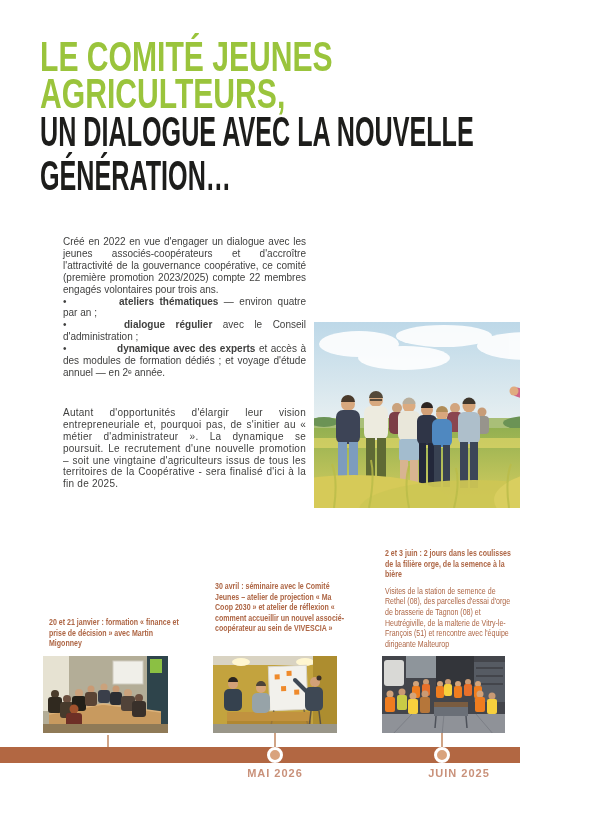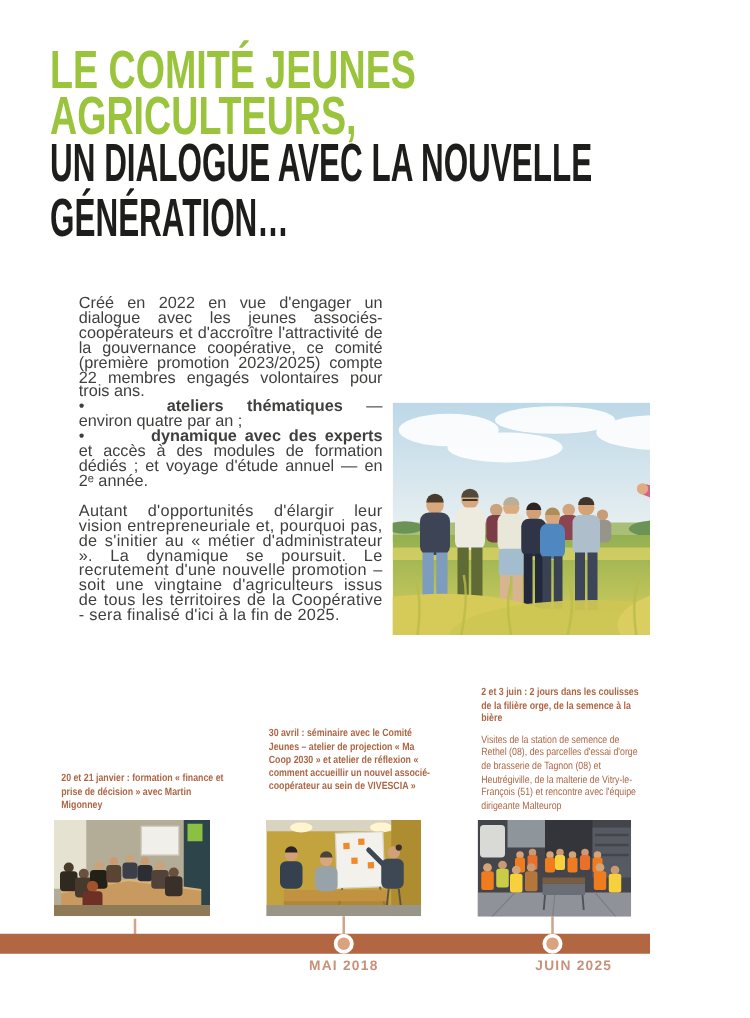--- a/index.html
+++ b/index.html
@@ -7,23 +7,23 @@
         font-family:"Liberation Sans",sans-serif;}
 
   
   .hline{position:absolute;left:40px;white-space:nowrap;font-weight:bold;line-height:1;
          transform-origin:left top;}
   .h-green{color:#9ac43c;font-size:43px;transform:scaleX(.70);}
   .h-black{color:#1d1d1b;font-size:43px;transform:scaleX(.585);}
 
   
   .article{position:absolute;left:63px;top:236px;width:243px;
-           font-size:13px;line-height:11.9px;color:#3f3f3e;text-align:justify;}
+           font-size:10px;line-height:11.9px;color:#3f3f3e;text-align:justify;}
   .article p{margin:0;}
-  .article .p3{margin-top:12px;letter-spacing:.25px;}
+  .article .p3{margin-top:28px;letter-spacing:.25px;}
   .bullet b{font-weight:bold;margin-left:47px;}
 
   
   .main-photo{position:absolute;left:314px;top:322px;width:283px;height:186px;margin:0;overflow:hidden;}
   .main-photo svg{display:block;}
 
   
   .tl-caption{position:absolute;width:156px;font-size:8.4px;line-height:10.6px;font-weight:bold;
               color:#ae6645;transform:scaleX(.84);transform-origin:left top;}
   .tl-caption p{margin:0;}
@@ -62,20 +62,21 @@
 <div class="page">
 
   <div class="hline h-green" style="top:35px">LE COMITÉ JEUNES</div>
   <div class="hline h-green" style="top:72px">AGRICULTEURS,</div>
   <div class="hline h-black" style="top:110px">UN DIALOGUE AVEC LA NOUVELLE</div>
   <div class="hline h-black" style="top:154px">GÉNÉRATION…</div>
 
   <section class="article">
     <p>Créé en 2022 en vue d'engager un dialogue avec les jeunes associés-coopérateurs et d'accroître l'attractivité de la gouvernance coopérative, ce comité (première promotion 2023/2025) compte 22 membres engagés volontaires pour trois ans.</p>
     <p class="bullet"><span>• </span><b>ateliers thématiques</b><span> — environ quatre par an ;</span></p>
+    <p class="bullet"><span>• </span><b>dialogue régulier</b><span> avec le Conseil d'administration ;</span></p>
     <p class="bullet"><span>• </span><b>dynamique avec des experts</b><span> et accès à des modules de formation dédiés ; et voyage d'étude annuel — en 2ᵉ année.</span></p>
     <p class="p3">Autant d'opportunités d'élargir leur vision entrepreneuriale et, pourquoi pas, de s'initier au « métier d'administrateur ». La dynamique se poursuit. Le recrutement d'une nouvelle promotion – soit une vingtaine d'agriculteurs issus de tous les territoires de la Coopérative - sera finalisé d'ici à la fin de 2025.</p>
   </section>
 
   <figure class="main-photo" title="Le Comité Jeunes Agriculteurs réuni dans un champ d'orge, à l'écoute d'un intervenant en chemise rose">
     <svg viewBox="0 0 283 186" width="283" height="186">
       <defs>
         <linearGradient id="gsky" x1="0" y1="0" x2="0" y2="1">
           <stop offset="0" stop-color="#bdd8e8"></stop>
             <stop offset="1" stop-color="#ecf2f2"></stop>
@@ -293,17 +294,17 @@
     </svg>
   </figure>
 
   <div class="conn-v" id="conn1"></div>
   <div class="conn-h"></div>
   <div class="conn-v" id="conn2"></div>
   <div class="conn-v" id="conn3"></div>
   <div class="tl-bar"></div>
   <div class="tl-dot" id="dot-mai"></div>
   <div class="tl-dot" id="dot-juin"></div>
-  <div class="month-label" id="mai">MAI 2018</div>
+  <div class="month-label" id="mai">MAI 2026</div>
   <div class="month-label" id="juin">JUIN 2025</div>
 
   <div class="page-number">35</div>
 </div>
 
 </body></html>

